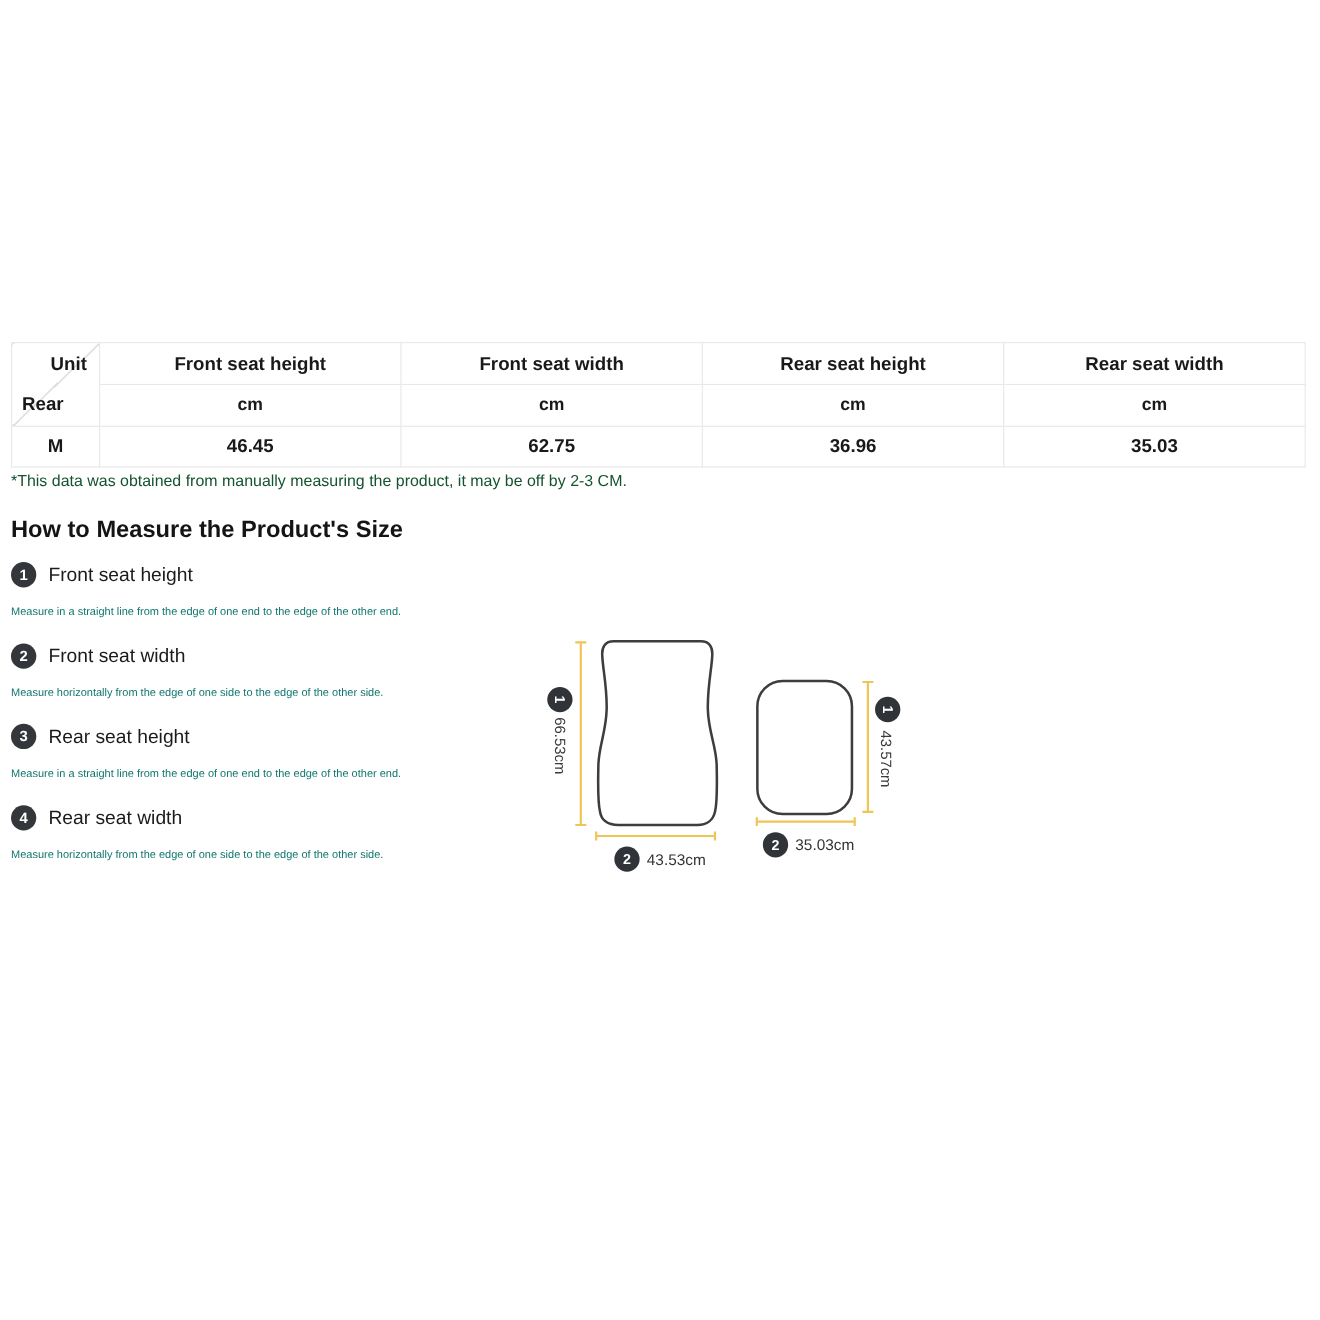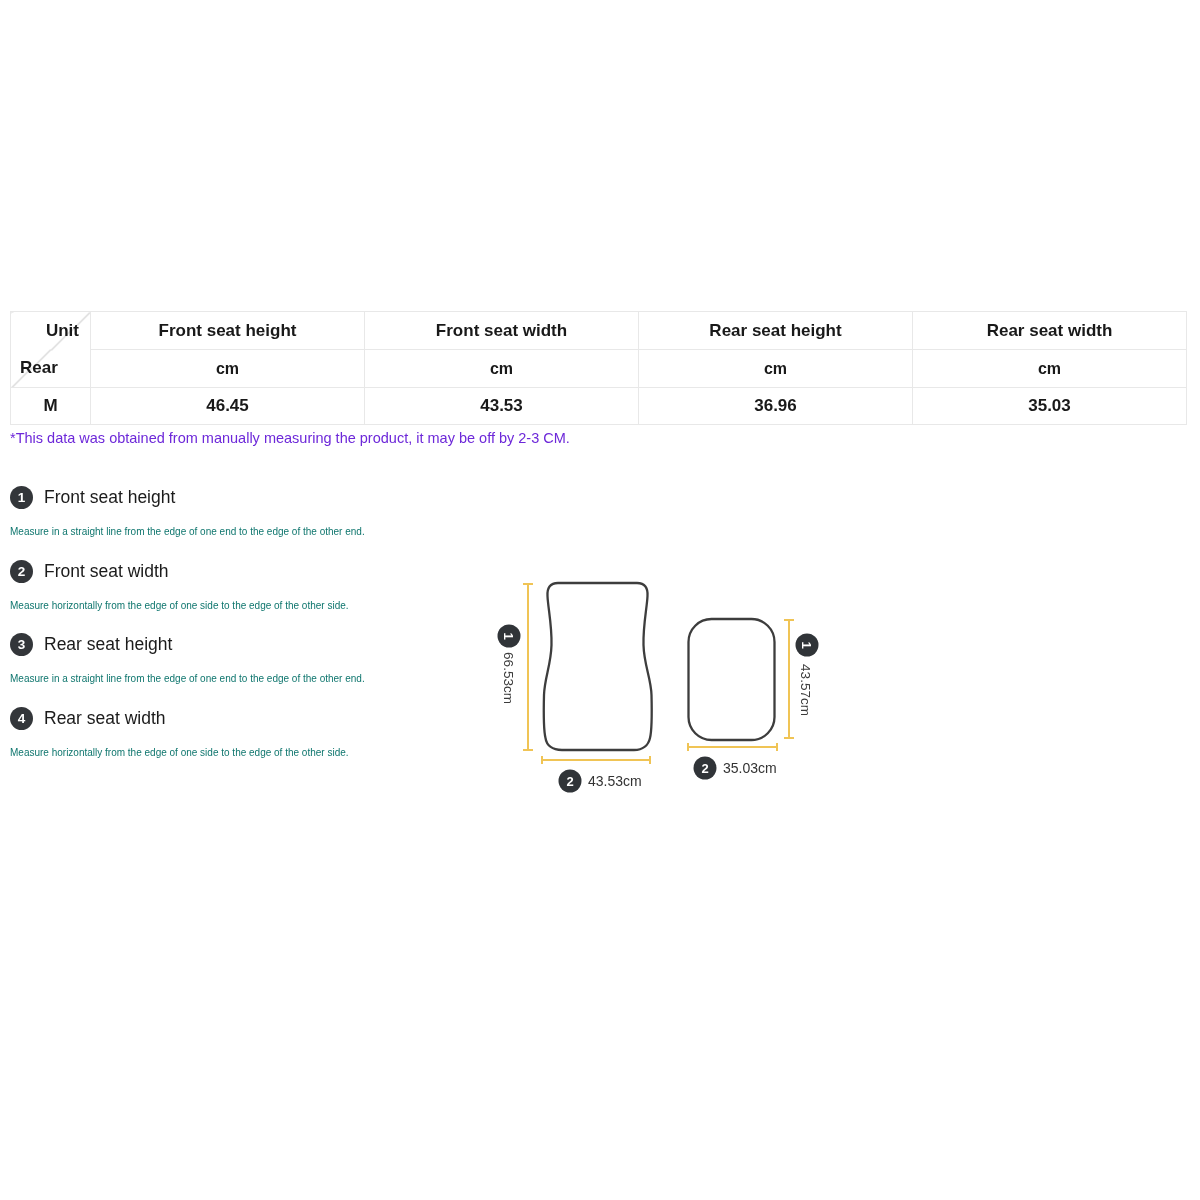--- a/index.html
+++ b/index.html
@@ -14,21 +14,21 @@
   .row-head td   { height:37px; font-size:17px; }
   .row-unit td   { height:37px; font-size:16px; }
   .row-val td    { height:36px; font-size:17px; }
   .corner { position:relative;
     background:linear-gradient(to bottom right,
       rgba(0,0,0,0) calc(50% - 0.7px), #d9d9d9 calc(50% - 0.7px),
       #d9d9d9 calc(50% + 0.7px), rgba(0,0,0,0) calc(50% + 0.7px)); }
   .corner .unit { position:absolute; top:9px; right:11px; font-size:17px; }
   .corner .size { position:absolute; bottom:9px; left:9px; font-size:17px; }
 
-  .footnote { position:absolute; left:10px; top:430px; font-size:14.5px; color:#6d28d9; }
+  .footnote { position:absolute; left:10px; top:430px; font-size:14.5px; color:#14532d; }
 
   
   .howto { position:absolute; left:10px; top:469px; width:414px; color:#232323; }
   .howto h2 { font-size:21.5px; font-weight:600; color:#141414; margin:0 0 6px 0; }
   .item-head { display:flex; align-items:center; gap:11px; margin-top:17px; }
   .badge { width:23px; height:23px; flex:0 0 23px; border-radius:50%;
            background:#33363a; color:#fff; font-size:13.5px; font-weight:bold;
            display:flex; align-items:center; justify-content:center; }
   .item-title { font-size:17.5px; color:#1b1b1b; }
   .item p { margin:13px 0 0 0; font-size:10px; line-height:20.5px; color:#0f766e; }
@@ -68,30 +68,31 @@
       </tr>
       <tr class="row-unit">
         <td>cm</td>
         <td>cm</td>
         <td>cm</td>
         <td>cm</td>
       </tr>
       <tr class="row-val">
         <td>M</td>
         <td>46.45</td>
-        <td>43.53</td>
+        <td>62.75</td>
         <td>36.96</td>
         <td>35.03</td>
       </tr>
     </tbody>
   </table>
 
   <div class="footnote">*This data was obtained from manually measuring the product, it may be off by 2-3 CM.</div>
 
   <div class="howto">
+    <h2>How to Measure the Product's Size</h2>
 
     <div class="item">
       <div class="item-head">
         <span class="badge">1</span>
         <span class="item-title">Front seat height</span>
       </div>
       <p>Measure in a straight line from the edge of one end to the edge of the other end.</p>
     </div>
 
     <div class="item">

